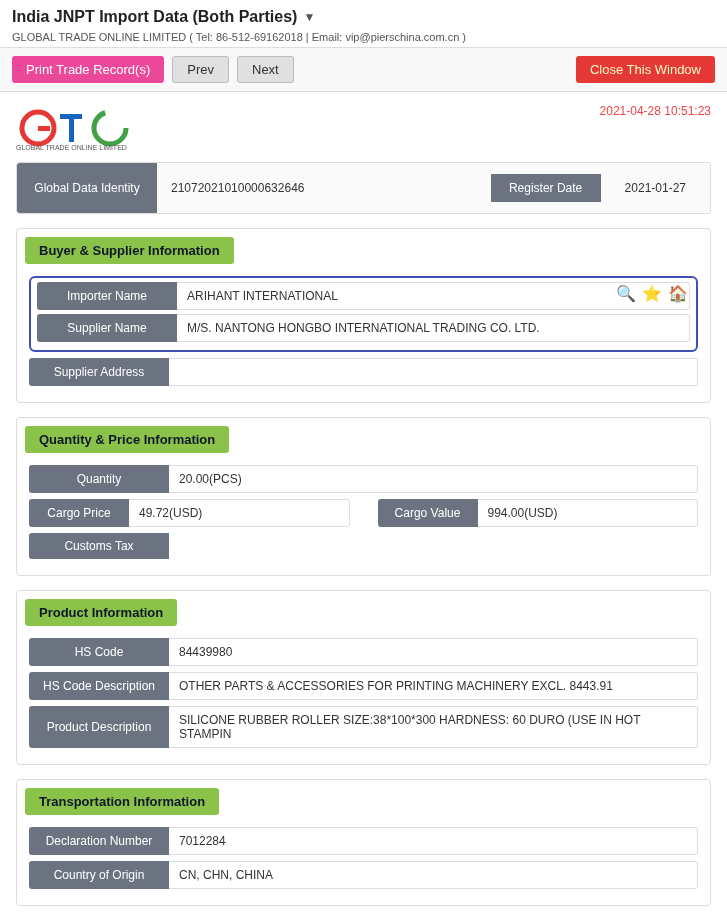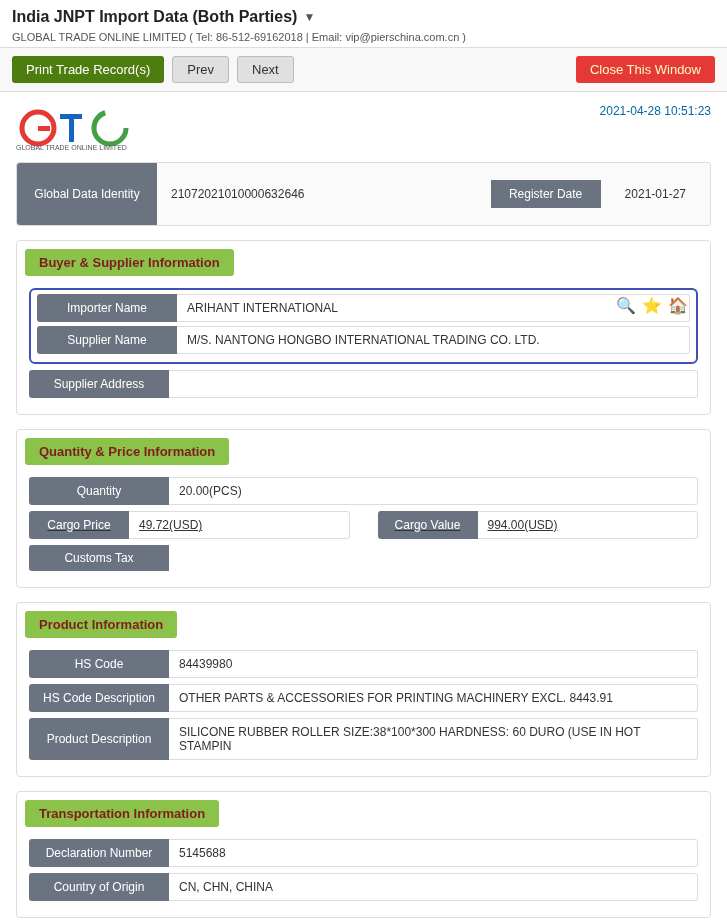--- a/index.html
+++ b/index.html
@@ -37,21 +37,21 @@
     }
     .toolbar {
       display: flex;
       align-items: center;
       padding: 8px 12px;
       background: #f8f8f8;
       border-bottom: 1px solid #ddd;
       gap: 8px;
     }
     .btn-print {
-      background: #4d7c0f;
+      background: #ec4899;
       color: #fff;
       border: none;
       padding: 6px 14px;
       border-radius: 3px;
       cursor: pointer;
       font-size: 13px;
     }
     .btn-nav {
       background: #e0e0e0;
       color: #333;
@@ -86,36 +86,36 @@
       display: flex;
       flex-direction: column;
       align-items: flex-start;
     }
     .logo-svg {
       width: 120px;
       height: 48px;
     }
     .datetime {
       font-size: 12px;
-      color: #0369a1;
+      color: #ef4444;
       text-align: center;
     }
     
     .global-data-row {
       display: flex;
       align-items: center;
       border: 1px solid #ddd;
       border-radius: 3px;
       margin-bottom: 14px;
       background: #fafafa;
     }
     .gd-label {
       background: #6b7280;
       color: #fff;
-      padding: 24px 12px;
+      padding: 18px 12px;
       font-size: 12px;
       border-radius: 3px 0 0 3px;
       white-space: nowrap;
       min-width: 140px;
       text-align: center;
     }
     .gd-value {
       padding: 7px 14px;
       font-size: 12px;
       flex: 1;
@@ -137,21 +137,21 @@
 
     
     .section {
       border: 1px solid #ddd;
       border-radius: 4px;
       margin-bottom: 14px;
       background: #fff;
     }
     .section-header {
       background: #8bc34a;
-      color: #7f1d1d;
+      color: #0f172a;
       padding: 6px 14px;
       font-size: 13px;
       font-weight: bold;
       border-radius: 3px 3px 0 0;
       display: inline-block;
       margin: 8px 0 8px 8px;
       border-radius: 3px;
     }
     .section-body {
       padding: 4px 12px 10px 12px;
@@ -210,21 +210,20 @@
       display: flex;
       gap: 6px;
       align-items: center;
     }
 
     
     .dual-field-row {
       display: flex;
       gap: 28px;
       margin-bottom: 6px;
-      text-decoration: underline;
     }
     .dual-field-row .field-part {
       display: flex;
       align-items: stretch;
       flex: 1;
     }
     .dual-field-row .field-part .field-label {
       min-width: 100px;
     }
 
@@ -362,21 +361,21 @@
 
     </div>
   </div>
 
   <div class="section">
     <div class="section-header">Transportation Information</div>
     <div class="section-body">
 
       <div class="field-row">
         <div class="field-label">Declaration Number</div>
-        <div class="field-value">5145688</div>
+        <div class="field-value">7012284</div>
       </div>
 
       <div class="field-row">
         <div class="field-label">Country of Origin</div>
         <div class="field-value">CN, CHN, CHINA</div>
       </div>
 
     </div>
   </div>
 

